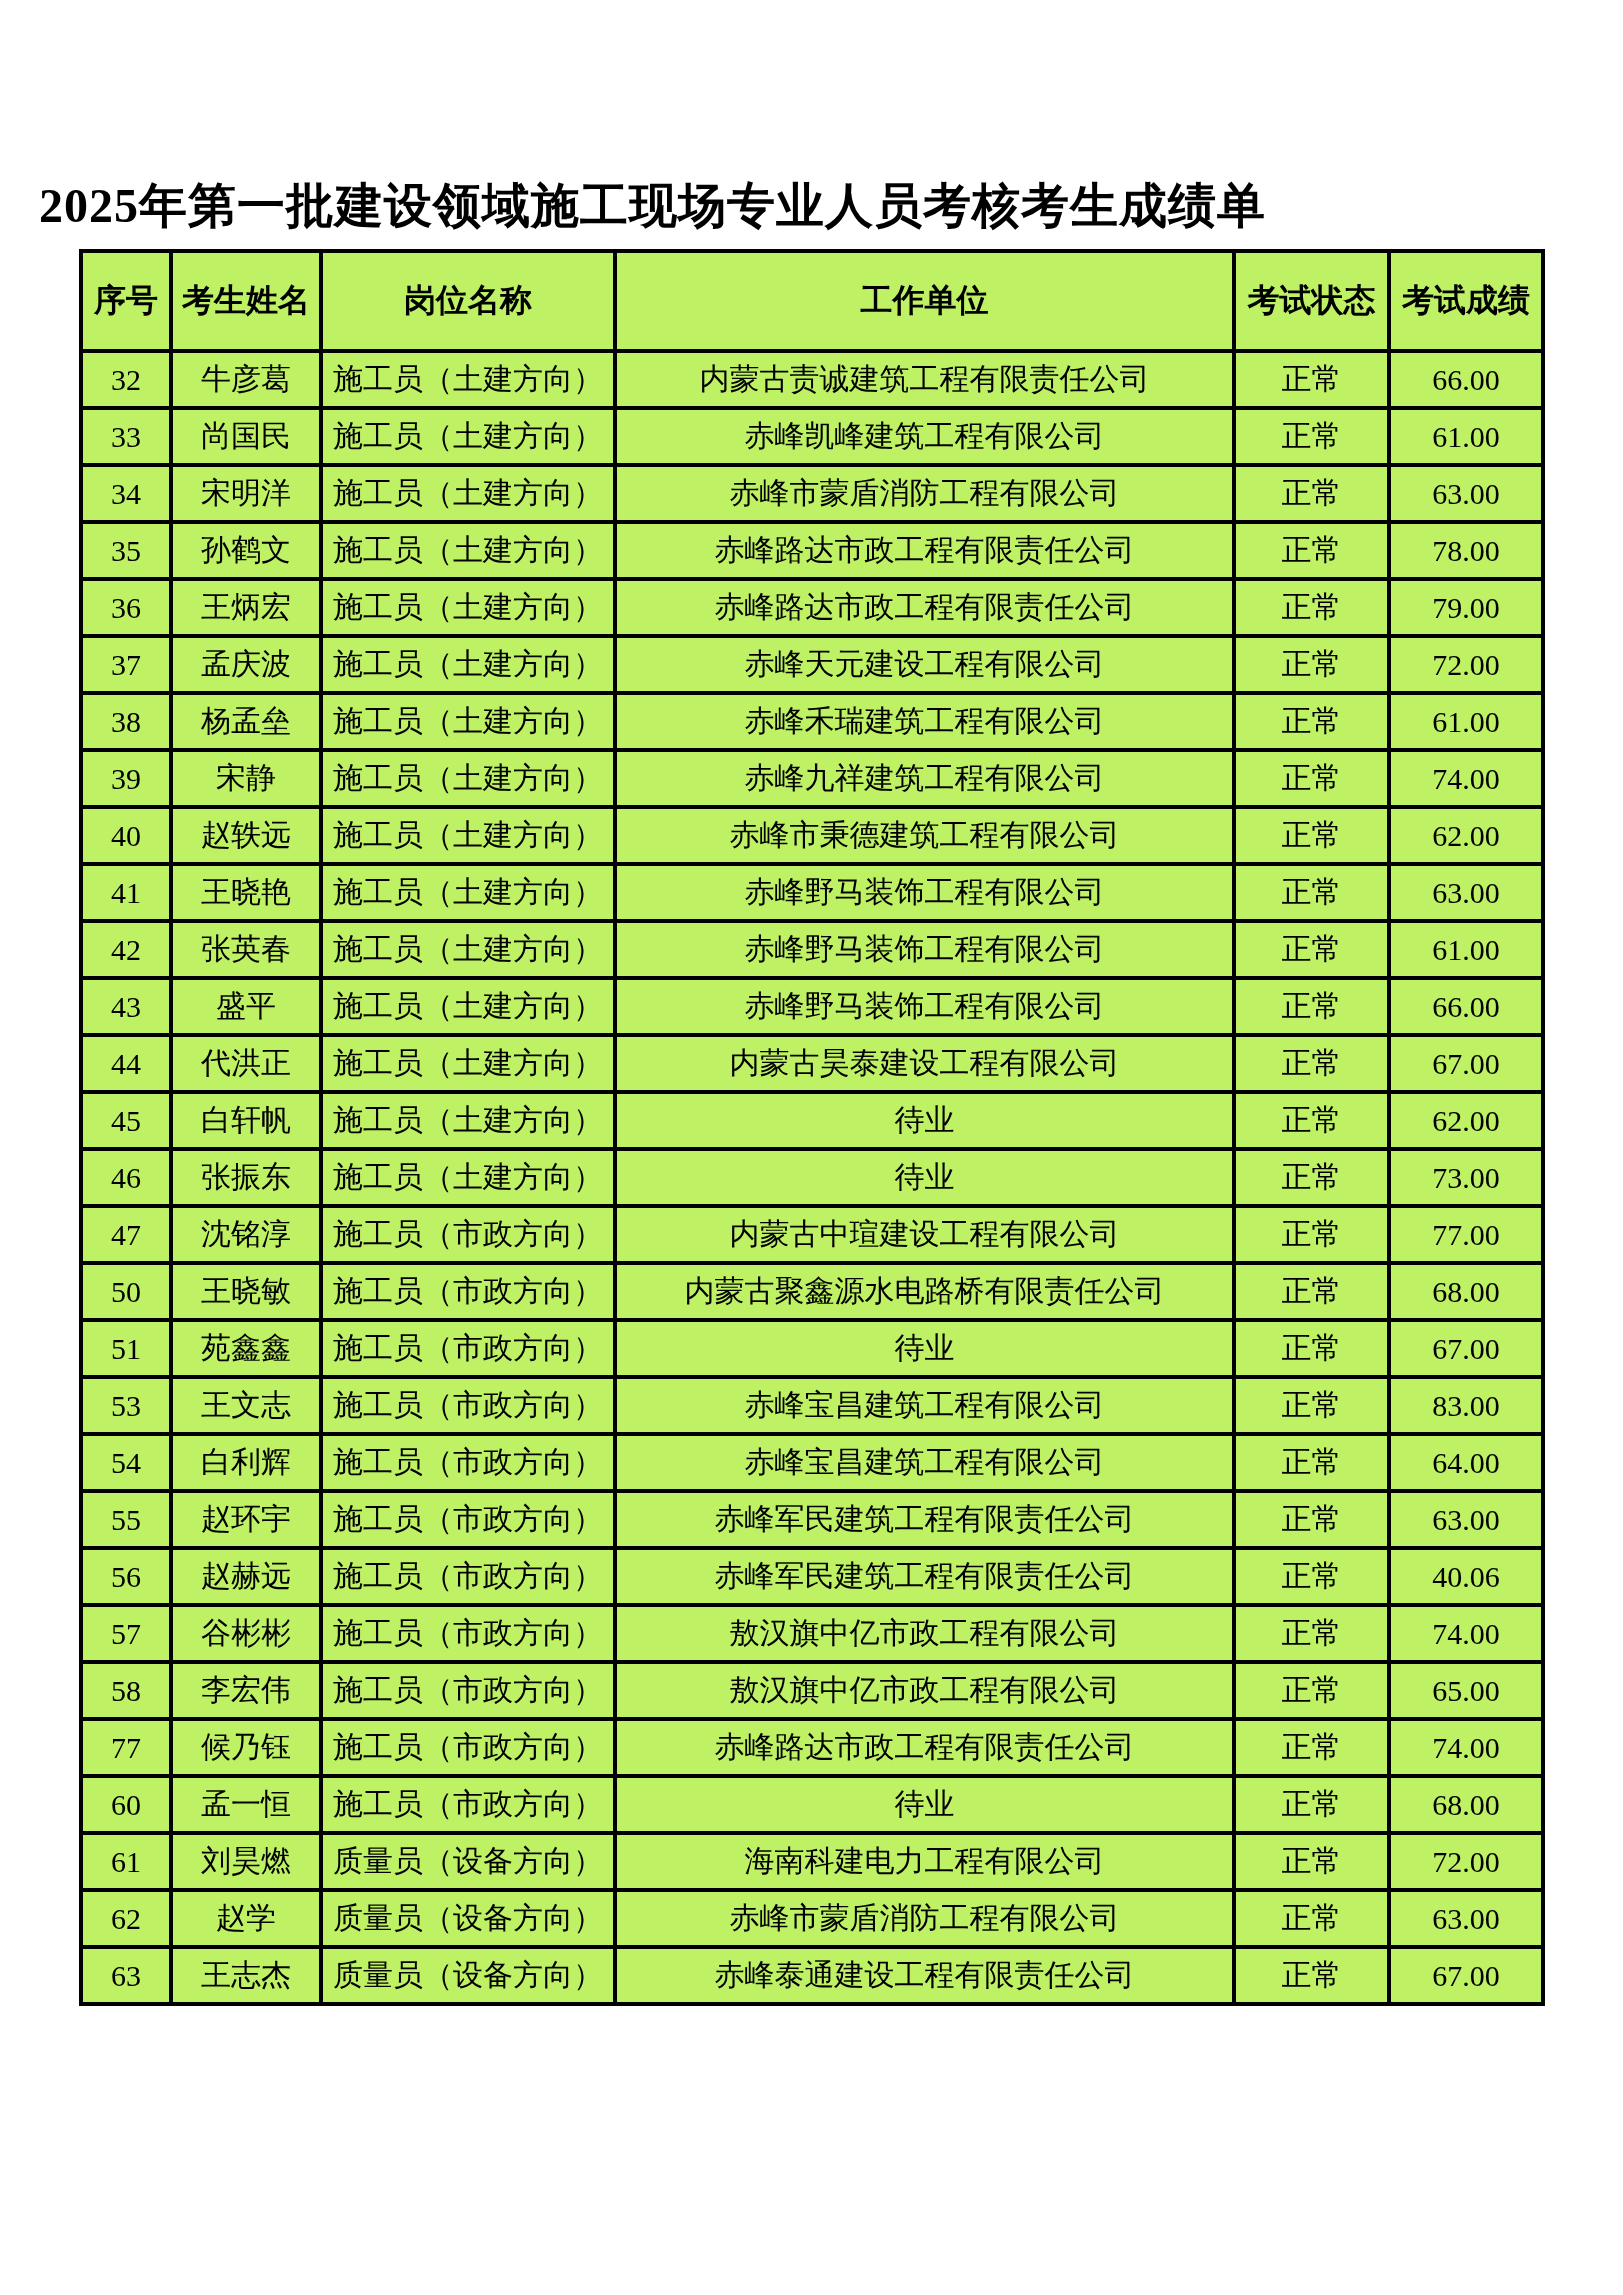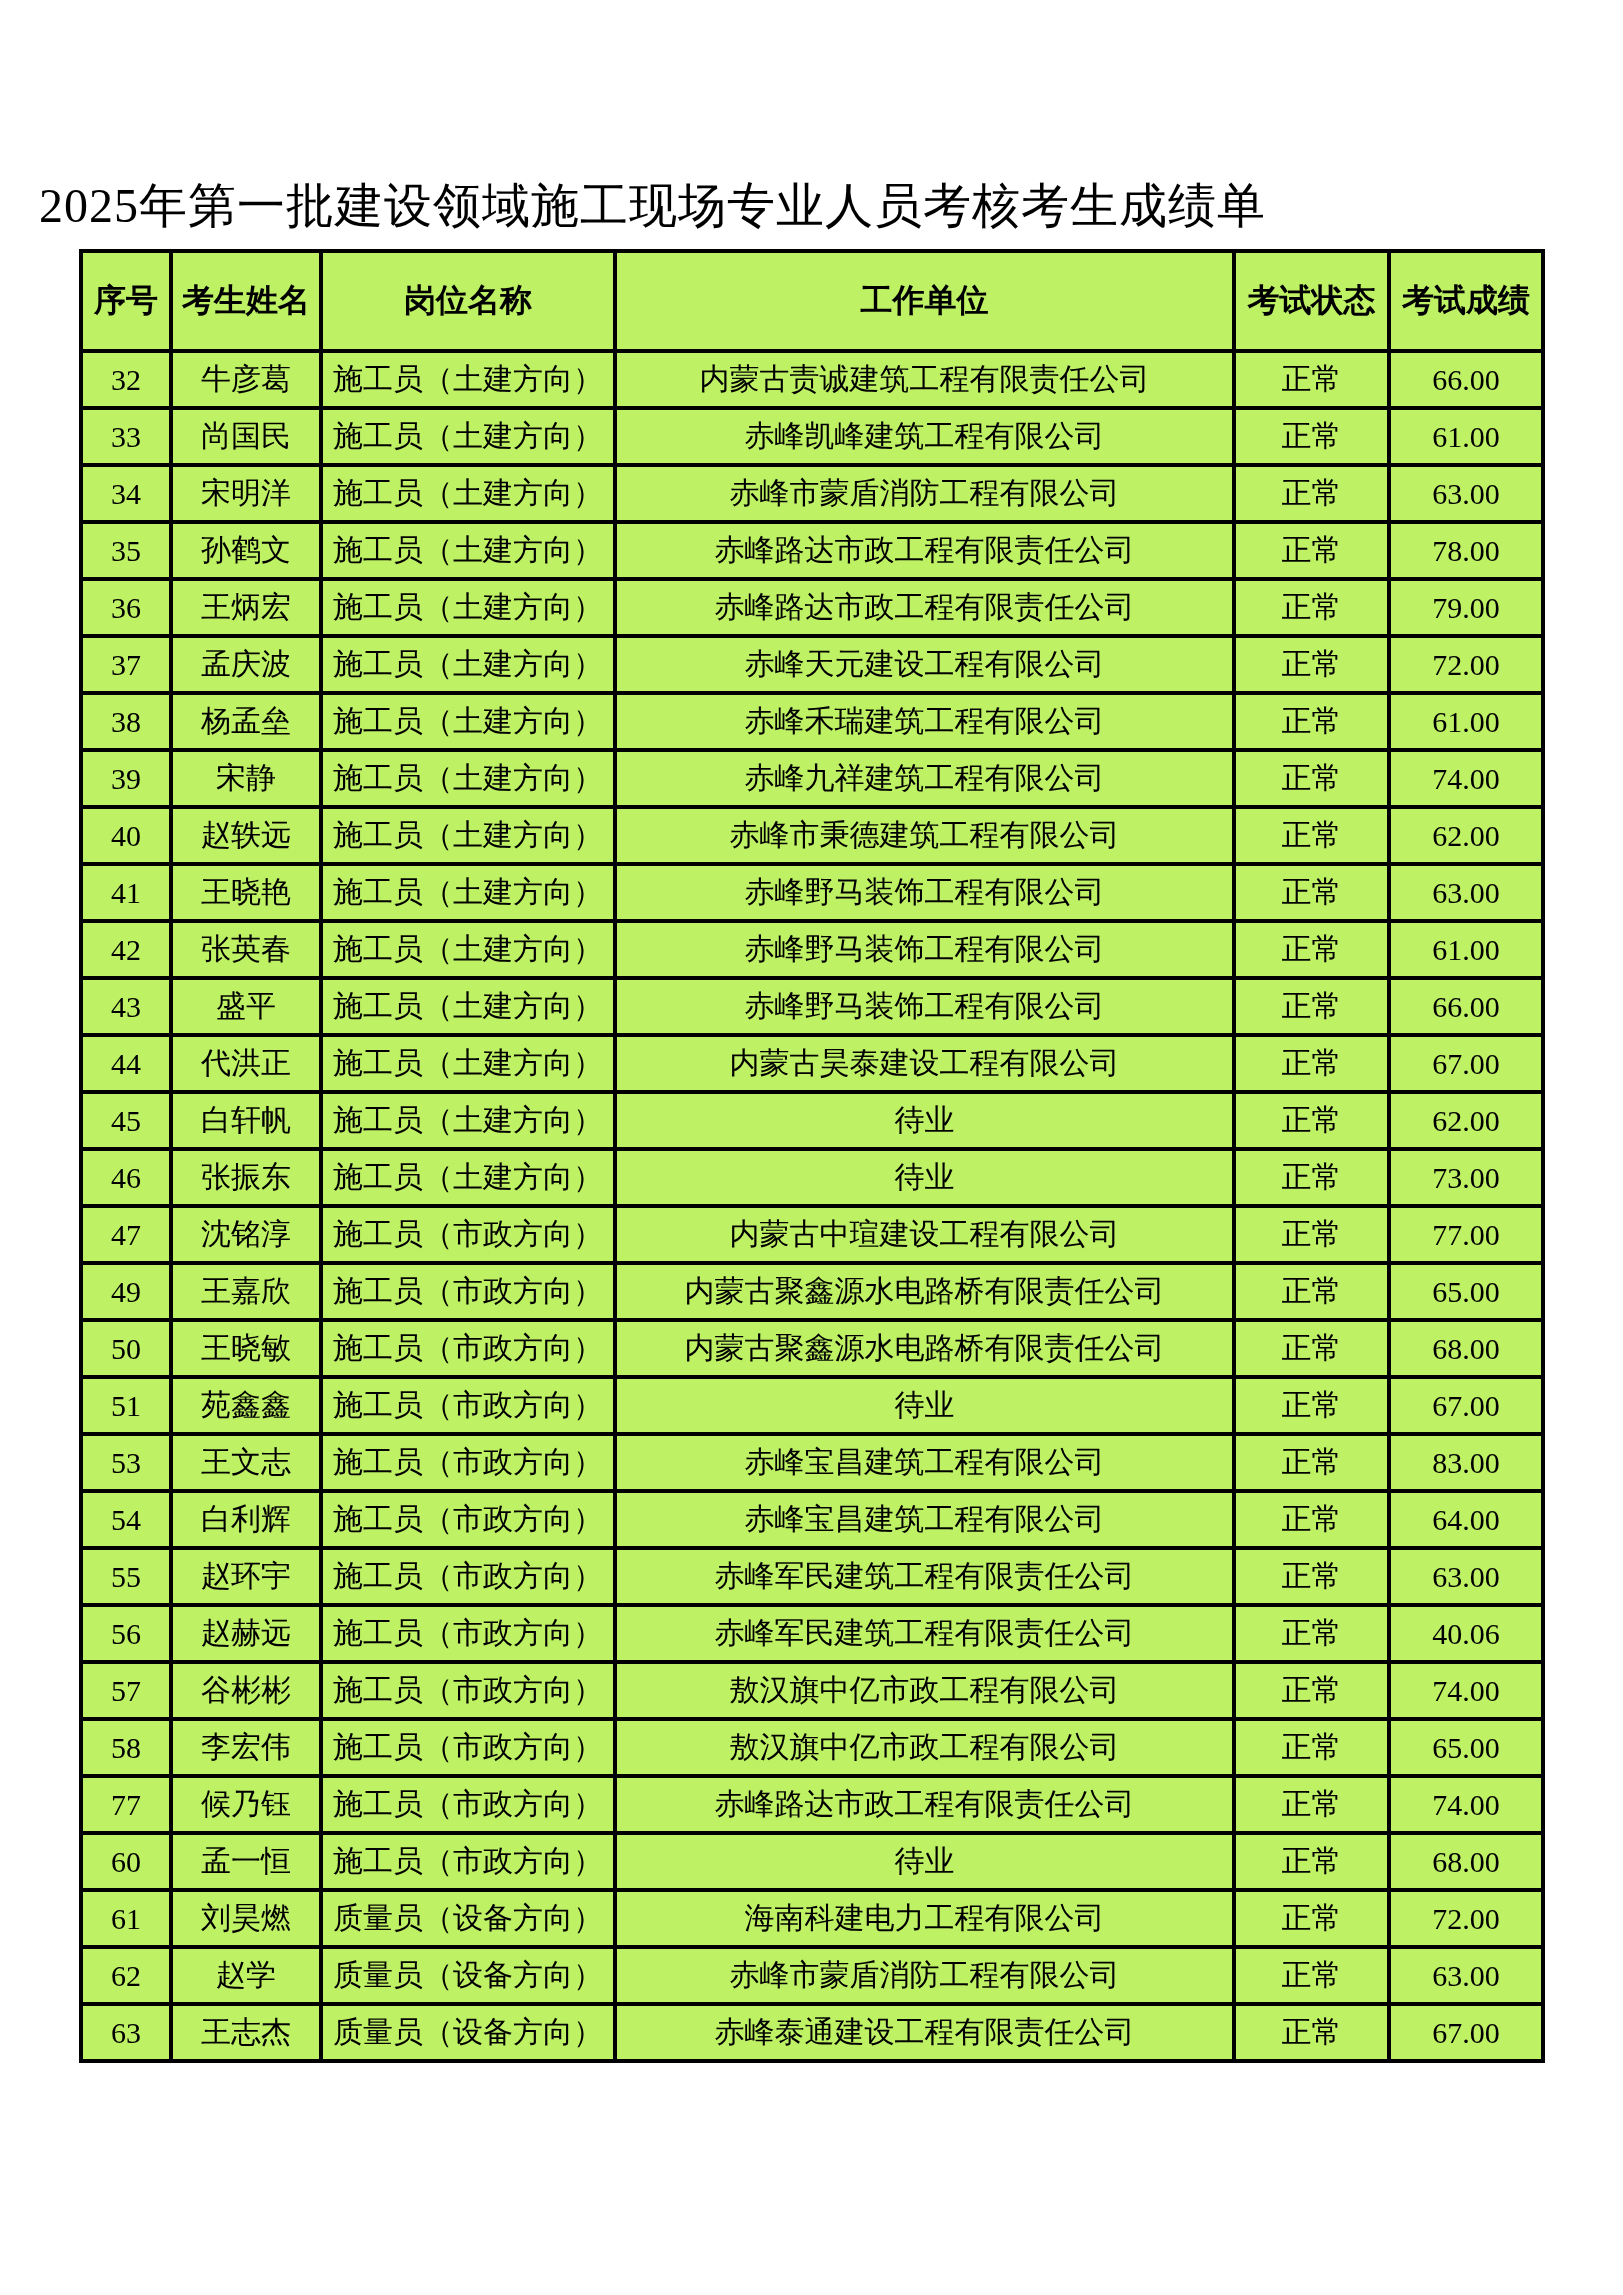--- a/index.html
+++ b/index.html
@@ -14,21 +14,21 @@
     font-family: "Liberation Serif", "DejaVu Serif", serif;
     color: #000000;
   }
   .doc-title {
     position: absolute;
     top: 174px;
     left: 0;
     width: 1305px;
     text-align: center;
     font-size: 48px;
-    font-weight: normal;
+    font-weight: bold;
     letter-spacing: 1px;
     white-space: nowrap;
   }
   table.score-table {
     position: absolute;
     left: 79px;
     top: 249px;
     width: 1462px;
     border-collapse: collapse;
     table-layout: fixed;
@@ -202,28 +202,20 @@
       </tr>
       <tr>
         <td class="cell-seq">47</td>
         <td class="cell-name">沈铭淳</td>
         <td class="cell-position">施工员（市政方向）</td>
         <td class="cell-unit">内蒙古中瑄建设工程有限公司</td>
         <td class="cell-status">正常</td>
         <td class="cell-score">77.00</td>
       </tr>
       <tr>
-        <td class="cell-seq">49</td>
-        <td class="cell-name">王嘉欣</td>
-        <td class="cell-position">施工员（市政方向）</td>
-        <td class="cell-unit">内蒙古聚鑫源水电路桥有限责任公司</td>
-        <td class="cell-status">正常</td>
-        <td class="cell-score">65.00</td>
-      </tr>
-      <tr>
         <td class="cell-seq">50</td>
         <td class="cell-name">王晓敏</td>
         <td class="cell-position">施工员（市政方向）</td>
         <td class="cell-unit">内蒙古聚鑫源水电路桥有限责任公司</td>
         <td class="cell-status">正常</td>
         <td class="cell-score">68.00</td>
       </tr>
       <tr>
         <td class="cell-seq">51</td>
         <td class="cell-name">苑鑫鑫</td>

